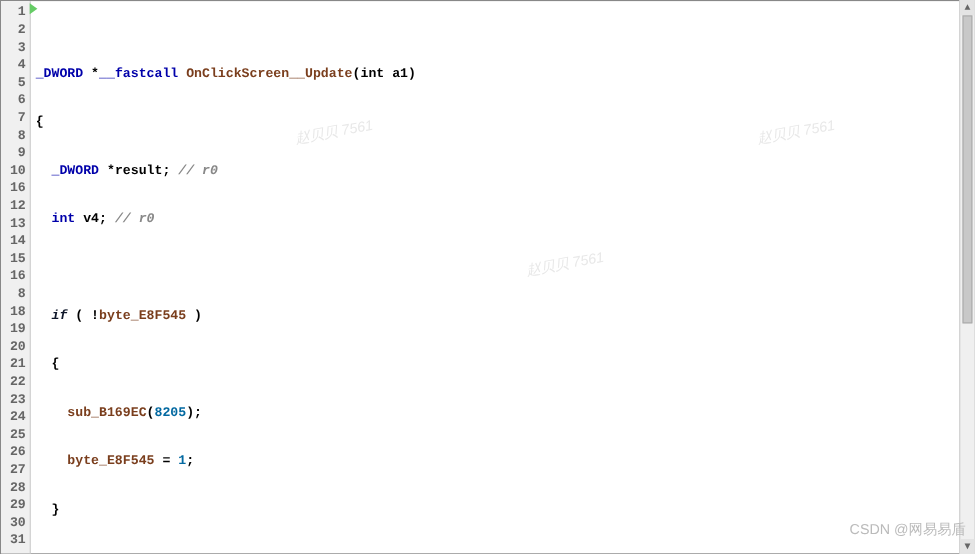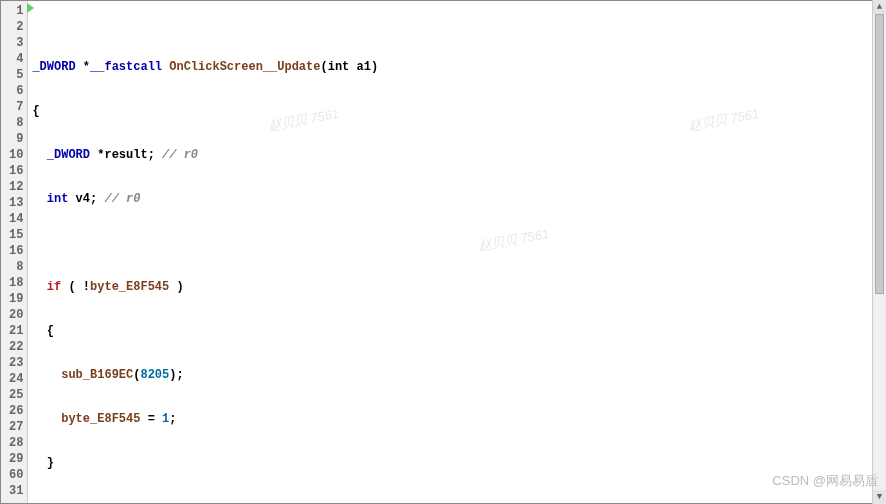--- a/index.html
+++ b/index.html
@@ -35,21 +35,21 @@
     padding: 2px 0;
     position: relative;
     white-space: pre;
   }
   .line {
     height: 16px;
     line-height: 16px;
     padding-left: 4px;
     font-weight: bold;
   }
-  .kw { color: #b91c1c; }
+  .kw { color: #0f172a; font-style: italic; }
   .ty { color: #0000aa; }
   .fn { color: #0000aa; }
   .id { color: #7a3e1d; }
   .num { color: #0369a1; }
   .cmt { color: #888888; font-style: italic; text-align: center; }
   .arrow {
     position: absolute;
     left: -1px;
     top: 2px;
     width: 0; height: 0;
@@ -126,21 +126,21 @@
       <div class="ln">20</div>
       <div class="ln">21</div>
       <div class="ln">22</div>
       <div class="ln">23</div>
       <div class="ln">24</div>
       <div class="ln">25</div>
       <div class="ln">26</div>
       <div class="ln">27</div>
       <div class="ln">28</div>
       <div class="ln">29</div>
-      <div class="ln">60</div>
+      <div class="ln">30</div>
       <div class="ln">31</div>
     </div>
   <div class="code">
     <div class="arrow"></div>
 
     <div class="line"><span class="ty">_DWORD</span> *<span class="fn">__fastcall</span> <span class="id">OnClickScreen__Update</span><span>(int a1)</span></div>
     <div class="line"><span>{</span></div>
     <div class="line">  <span class="ty">_DWORD</span><span> *result; </span><span class="cmt">// r0</span></div>
     <div class="line">  <span class="ty">int</span><span> v4; </span><span class="cmt">// r0</span></div>
     <div class="line"> </div>

